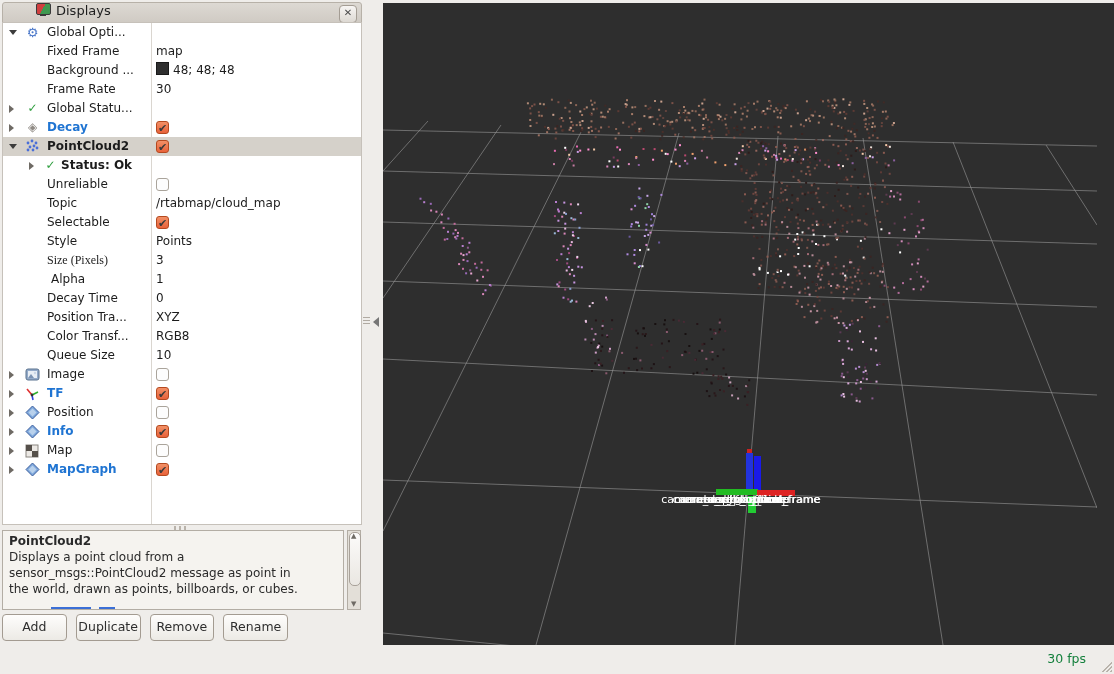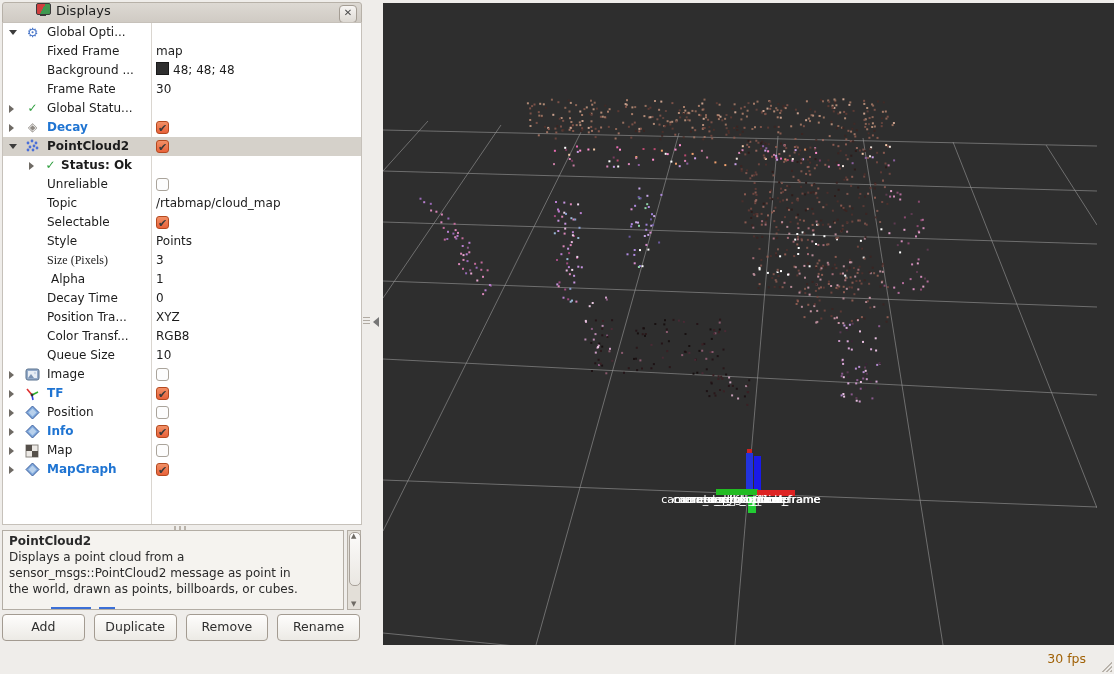--- a/index.html
+++ b/index.html
@@ -45,38 +45,38 @@
      box-sizing:border-box;padding:2px 6px;overflow:hidden;font-size:12px;color:#2a2a2a;}
   .desc-title{font-weight:bold;line-height:16px;}
   .desc-line{line-height:16px;}
   .clipped-link{position:absolute;left:48px;top:76px;width:40px;height:3px;background:#3b6fd6;overflow:hidden;}
   .clipped-link.b{left:96px;width:16px;}
   .desc-scroll{position:absolute;left:345px;top:528px;width:14px;height:80px;background:#e3dfd8;border:1px solid #b3ada4;box-sizing:border-box;}
   .desc-thumb{position:absolute;left:1px;top:1px;width:10px;height:52px;background:linear-gradient(#fcfbfa,#eae7e2);
      border:1px solid #a9a29a;border-radius:5px;}
   .desc-scroll .arr{position:absolute;left:3px;font-size:7px;color:#6e6a64;}
 
-  .btn-row{position:absolute;left:0;top:612px;width:358px;display:flex;gap:9px;align-items:center;}
+  .btn-row{position:absolute;left:0;top:612px;width:286px;display:flex;gap:9px;align-items:center;}
   .btn{flex:1;height:25px;border:1px solid #a39b91;border-radius:4px;background:linear-gradient(#fefdfc,#eceae5);
      font-size:12.5px;color:#2e2e2e;text-align:center;line-height:24px;}
   .reset-btn{position:absolute;left:4px;top:648px;width:49px;height:24px;border:1px solid #a39b91;border-radius:4px;
      background:linear-gradient(#fefdfc,#eceae5);font-size:12.5px;color:#2e2e2e;text-align:center;line-height:23px;}
 
   
   .gutter-grip{position:absolute;left:363px;top:317px;width:7px;height:11px;display:flex;flex-direction:column;gap:2px;}
   .gutter-grip i{height:1px;background:#b0aaa2;}
   .arr-left{position:absolute;left:373px;top:317px;width:0;height:0;border-right:6px solid #777;border-top:5px solid transparent;border-bottom:5px solid transparent;}
   .arr-right{position:absolute;left:1103px;top:317px;width:0;height:0;border-left:6px solid #777;border-top:5px solid transparent;border-bottom:5px solid transparent;}
 
   
   .viewport{position:absolute;left:383px;top:3px;width:804px;height:642px;background:#2e2e2e;overflow:hidden;}
 
   
   .statusbar{position:absolute;left:0;top:645px;width:1114px;height:29px;background:#efedea;}
-  .fps{position:absolute;right:28px;top:6px;font-size:12.5px;color:#a16207;}
+  .fps{position:absolute;right:28px;top:6px;font-size:12.5px;color:#15803d;}
   .resize-grip{position:absolute;right:2px;bottom:2px;width:13px;height:13px;
      background:
        linear-gradient(135deg,transparent 0 58%,#b9b3ab 58% 66%,transparent 66% 74%,#b9b3ab 74% 82%,transparent 82% 90%,#b9b3ab 90% 100%);}
   svg text{font-family:"DejaVu Sans",sans-serif;}
 </style>
 </head>
 <body>
 
 <div class="window">
 

